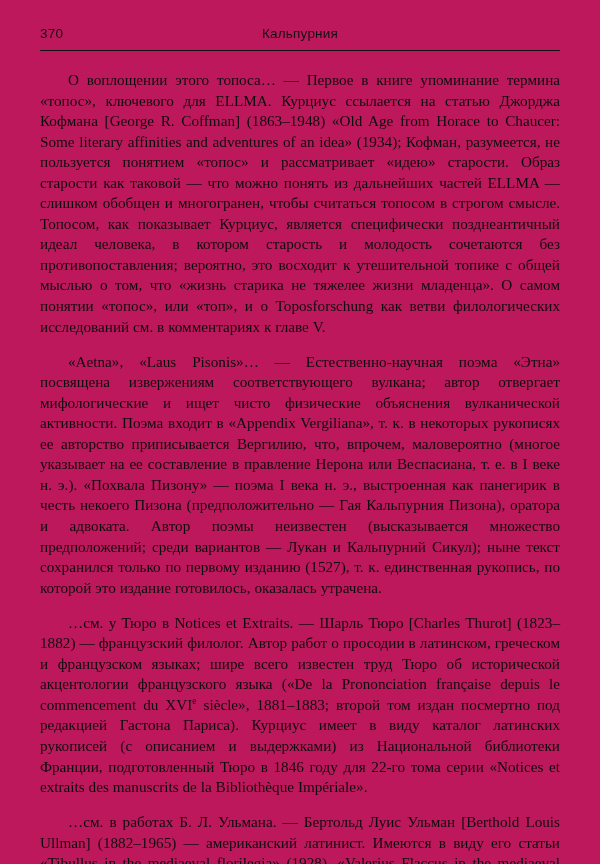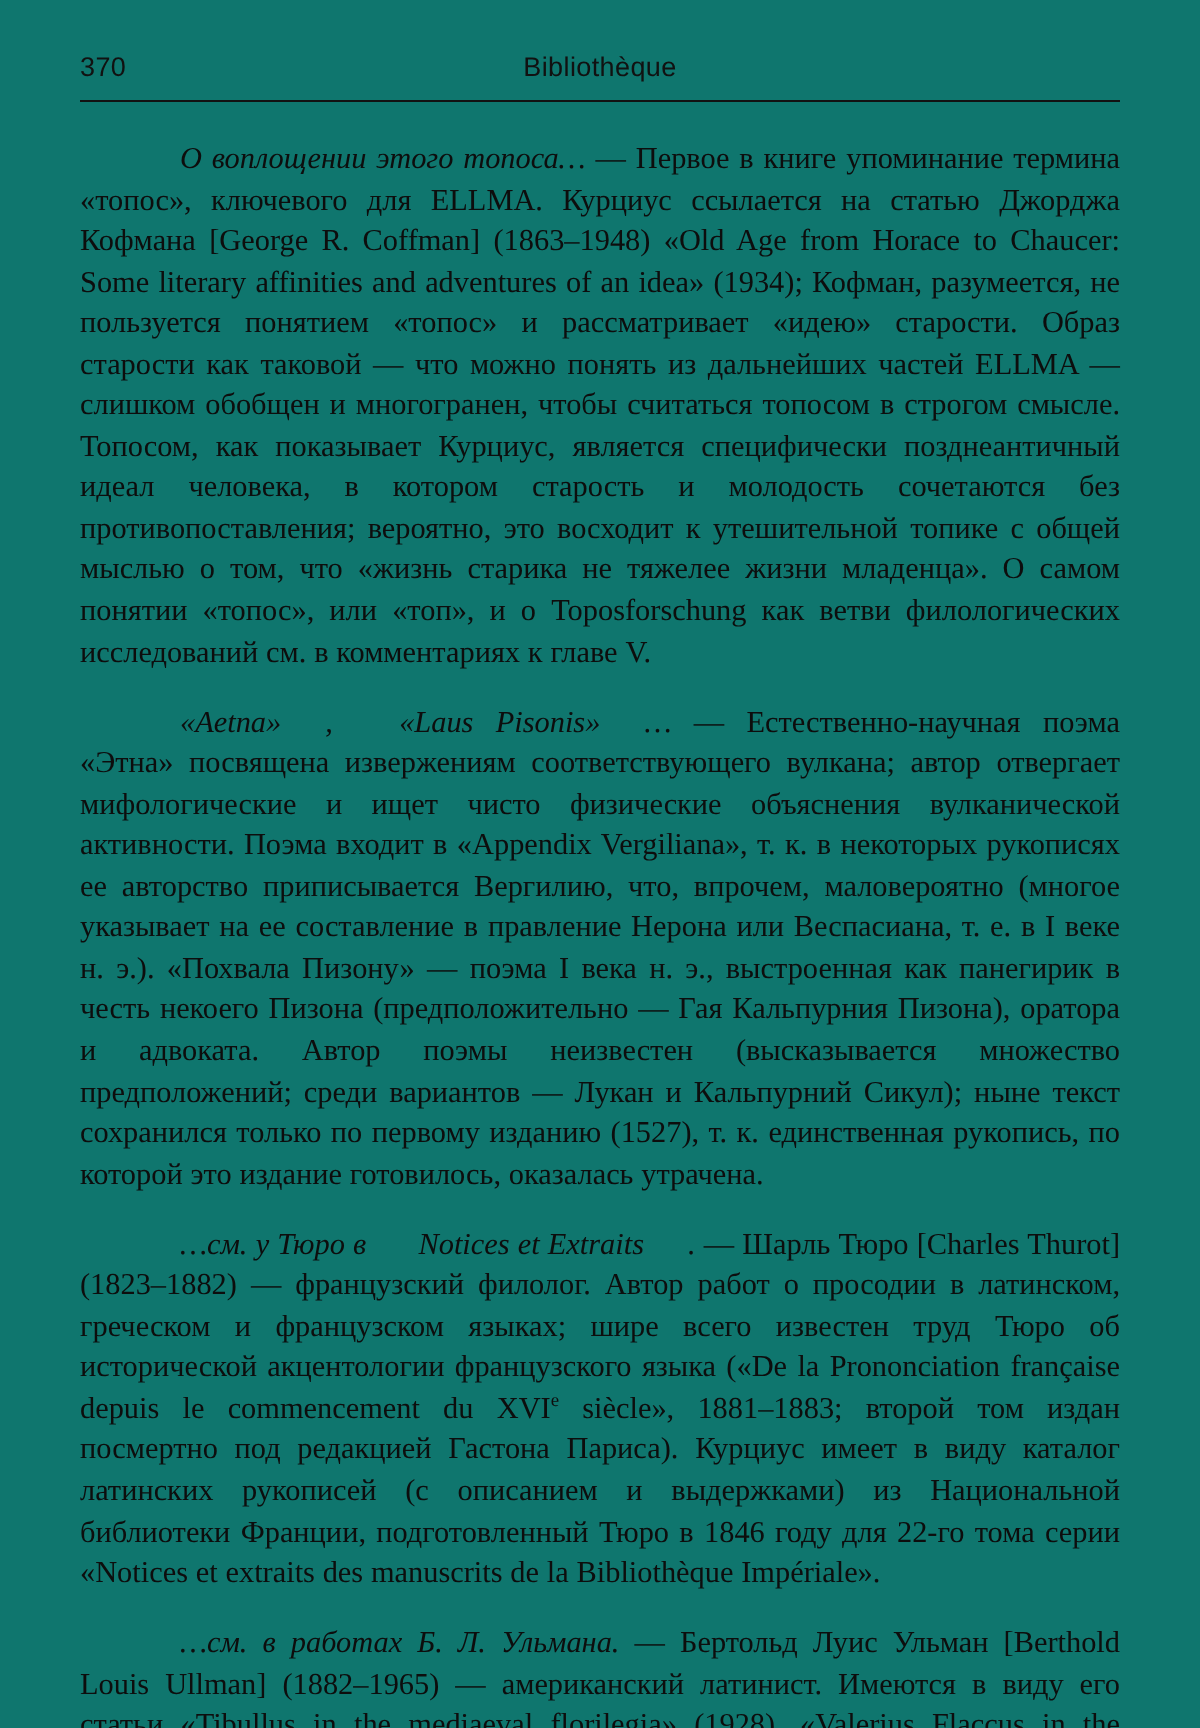--- a/index.html
+++ b/index.html
@@ -13,21 +13,21 @@
     font-family: "Liberation Serif", "DejaVu Serif", serif;
     color: #0d0d0d;
     -webkit-font-smoothing: antialiased;
   }
   .page {
     position: relative;
     width: 600px;
     height: 864px;
     box-sizing: border-box;
     overflow: hidden;
-    background: #0f766e;
+    background: #be185d;
   }
   
   .runhead {
     position: absolute;
     left: 40px;
     top: 26px;
     width: 520px;
     height: 22px;
   }
   .folio {
@@ -72,39 +72,37 @@
     text-justify: inter-word;
     font-size: 15.2px;
     line-height: 20.55px;
     hyphens: manual;
     word-spacing: .1px;
   }
   p.para + p.para {
     margin-top: 14.5px;
   }
   .lemma {
-    font-style: italic;
-    margin-left: 22px;
   }
   .it {
   }
   sup.ord {
     font-size: .62em;
     vertical-align: super;
     line-height: 0;
   }
 </style>
 </head>
 <body>
 
 <div class="page">
 
   <div class="runhead">
     <span class="folio">370</span>
-    <span class="runhead-title">Bibliothèque</span>
+    <span class="runhead-title">Кальпурния</span>
   </div>
   <div class="rule"></div>
 
   <div class="textblock">
 
     <p class="para"><span class="lemma">О воплощении этого топоса…</span><span> — </span><span>Первое в книге упоминание термина «топос», ключевого для ELLMA. Курциус ссылается на статью Джорджа Кофмана [George R. Coffman] (1863–1948) «Old Age from Horace to Chaucer: Some literary affinities and adventures of an idea» (1934); Кофман, разумеется, не пользуется понятием «топос» и рассматривает «идею» старости. Образ старости как таковой — что можно понять из дальнейших частей ELLMA — слишком обобщен и многогранен, чтобы считаться топосом в строгом смысле. Топосом, как показывает Курциус, является специфически позднеантичный идеал человека, в котором старость и молодость сочетаются без противопоставления; вероятно, это восходит к утешительной топике с общей мыслью о том, что «жизнь старика не тяжелее жизни младенца». О самом понятии «топос», или «топ», и о </span><span class="it">Toposforschung</span><span> как ветви филологических исследований см. в комментариях к главе V.</span></p>
 
     <p class="para"><span class="lemma">«Aetna»</span><span class="lemma">, </span><span class="lemma">«Laus Pisonis»</span><span class="lemma">…</span><span> — </span><span>Естественно-научная поэма «Этна» посвящена извержениям соответствующего вулкана; автор отвергает мифологические и ищет чисто физические объяснения вулканической активности. Поэма входит в «Appendix Vergiliana», т. к. в некоторых рукописях ее авторство приписывается Вергилию, что, впрочем, маловероятно (многое указывает на ее составление в правление Нерона или Веспасиана, т. е. в I веке н. э.). «Похвала Пизону» — поэма I века н. э., выстроенная как панегирик в честь некоего Пизона (предположительно — Гая Кальпурния Пизона), оратора и адвоката. Автор поэмы неизвестен (высказывается множество предположений; среди вариантов — Лукан и Кальпурний Сикул); ныне текст сохранился только по первому изданию (1527), т. к. единственная рукопись, по которой это издание готовилось, оказалась утрачена.</span></p>
 
     <p class="para"><span class="lemma">…см. у Тюро в </span><span class="lemma">Notices et Extraits</span><span class="lemma">.</span><span> — </span><span>Шарль Тюро [Charles Thurot] (1823–1882) — французский филолог. Автор работ о просодии в латинском, греческом и французском языках; шире всего известен труд Тюро об исторической акцентологии французского языка («De la Prononciation française depuis le commencement du XVI</span><sup class="ord">e</sup><span> siècle», 1881–1883; второй том издан посмертно под редакцией Гастона Париса). Курциус имеет в виду каталог латинских рукописей (с описанием и выдержками) из Национальной библиотеки Франции, подготовленный Тюро в 1846 году для 22-го тома серии «Notices et extraits des manuscrits de la Bibliothèque Impériale».</span></p>

